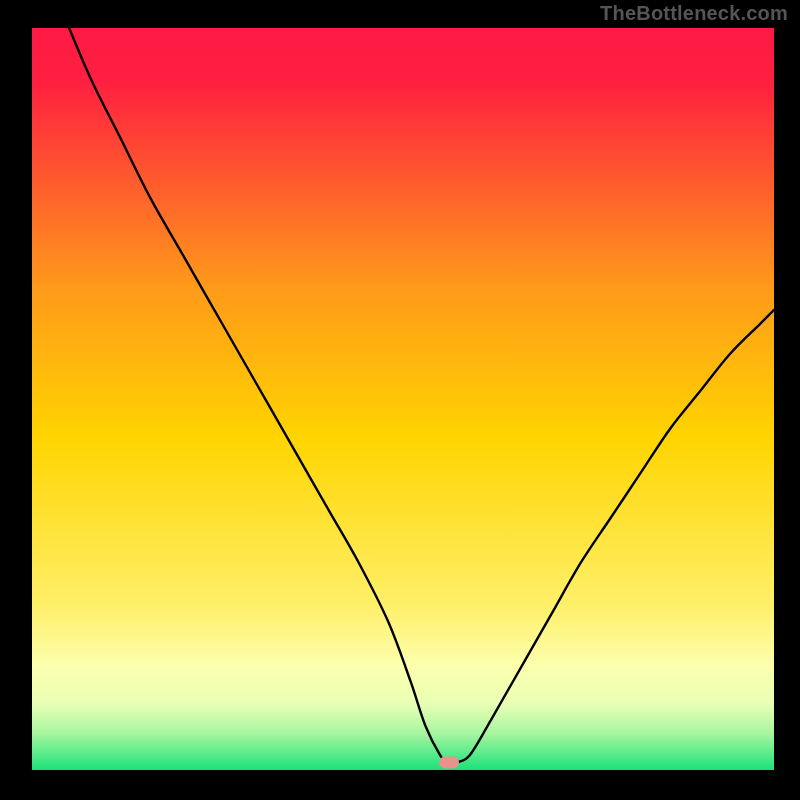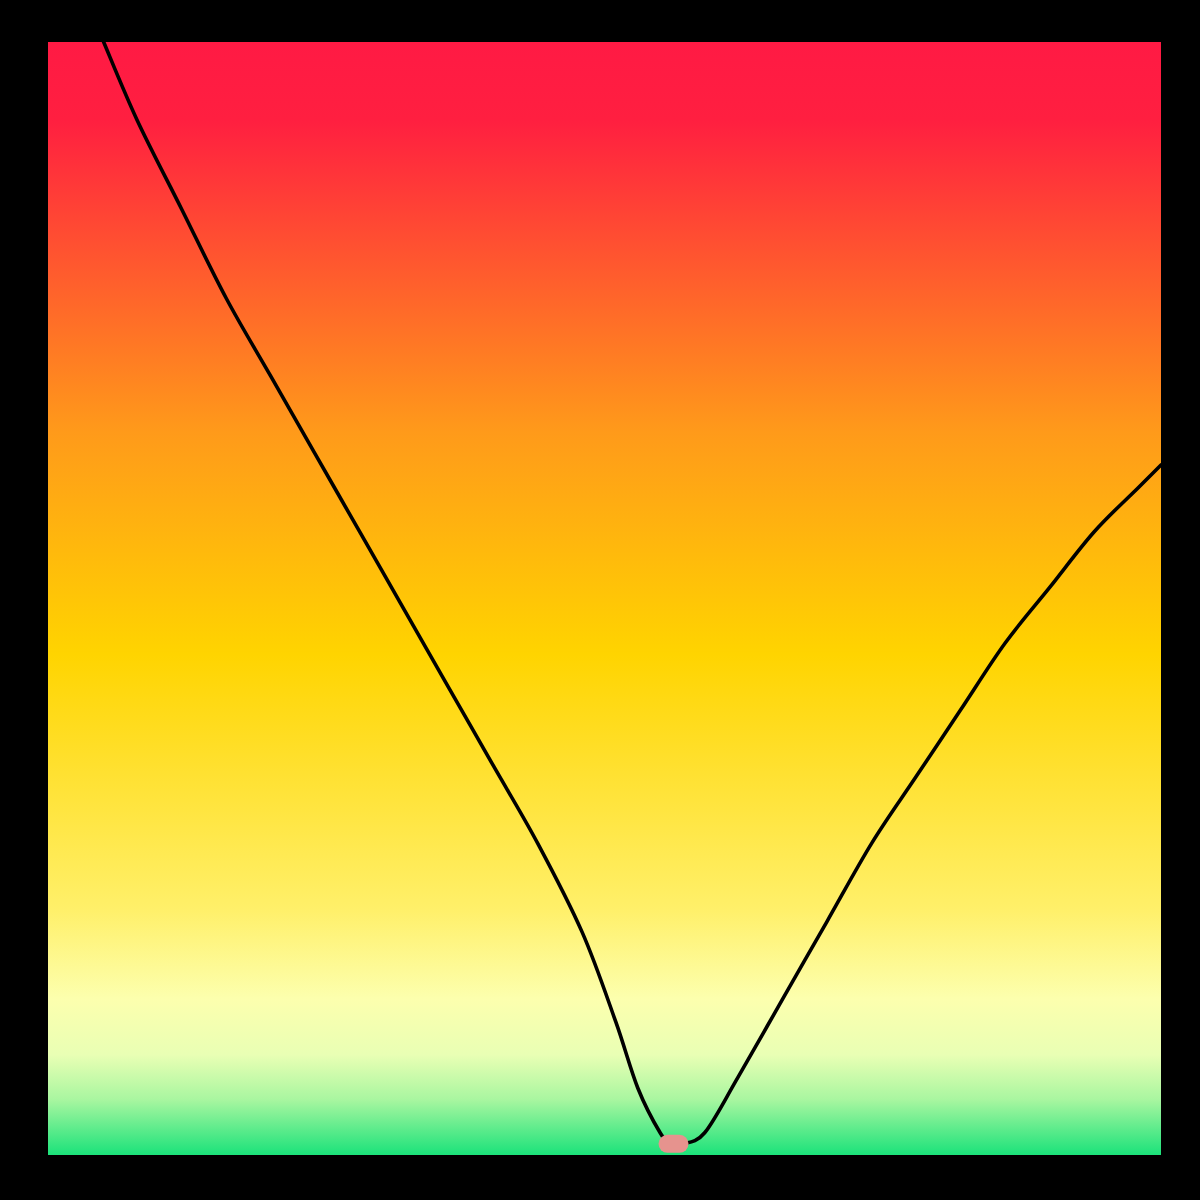--- a/index.html
+++ b/index.html
@@ -28,20 +28,21 @@
   }
   svg {
     display: block;
   }
 </style>
 </head>
 <body>
 
 <div class="chart-wrap">
 
+  <div class="watermark">TheBottleneck.com</div>
 
   <svg width="800" height="800" viewBox="0 0 800 800">
     <defs>
       <linearGradient id="bgGrad" x1="0" y1="0" x2="0" y2="1">
         <stop offset="0%" stop-color="#FF1A44"></stop>
         <stop offset="7%" stop-color="#FF1F40"></stop>
         <stop offset="35%" stop-color="#FF9A1A"></stop>
         <stop offset="55%" stop-color="#FFD400"></stop>
         <stop offset="78%" stop-color="#FFF06A"></stop>
         <stop offset="86%" stop-color="#FCFFAE"></stop>

